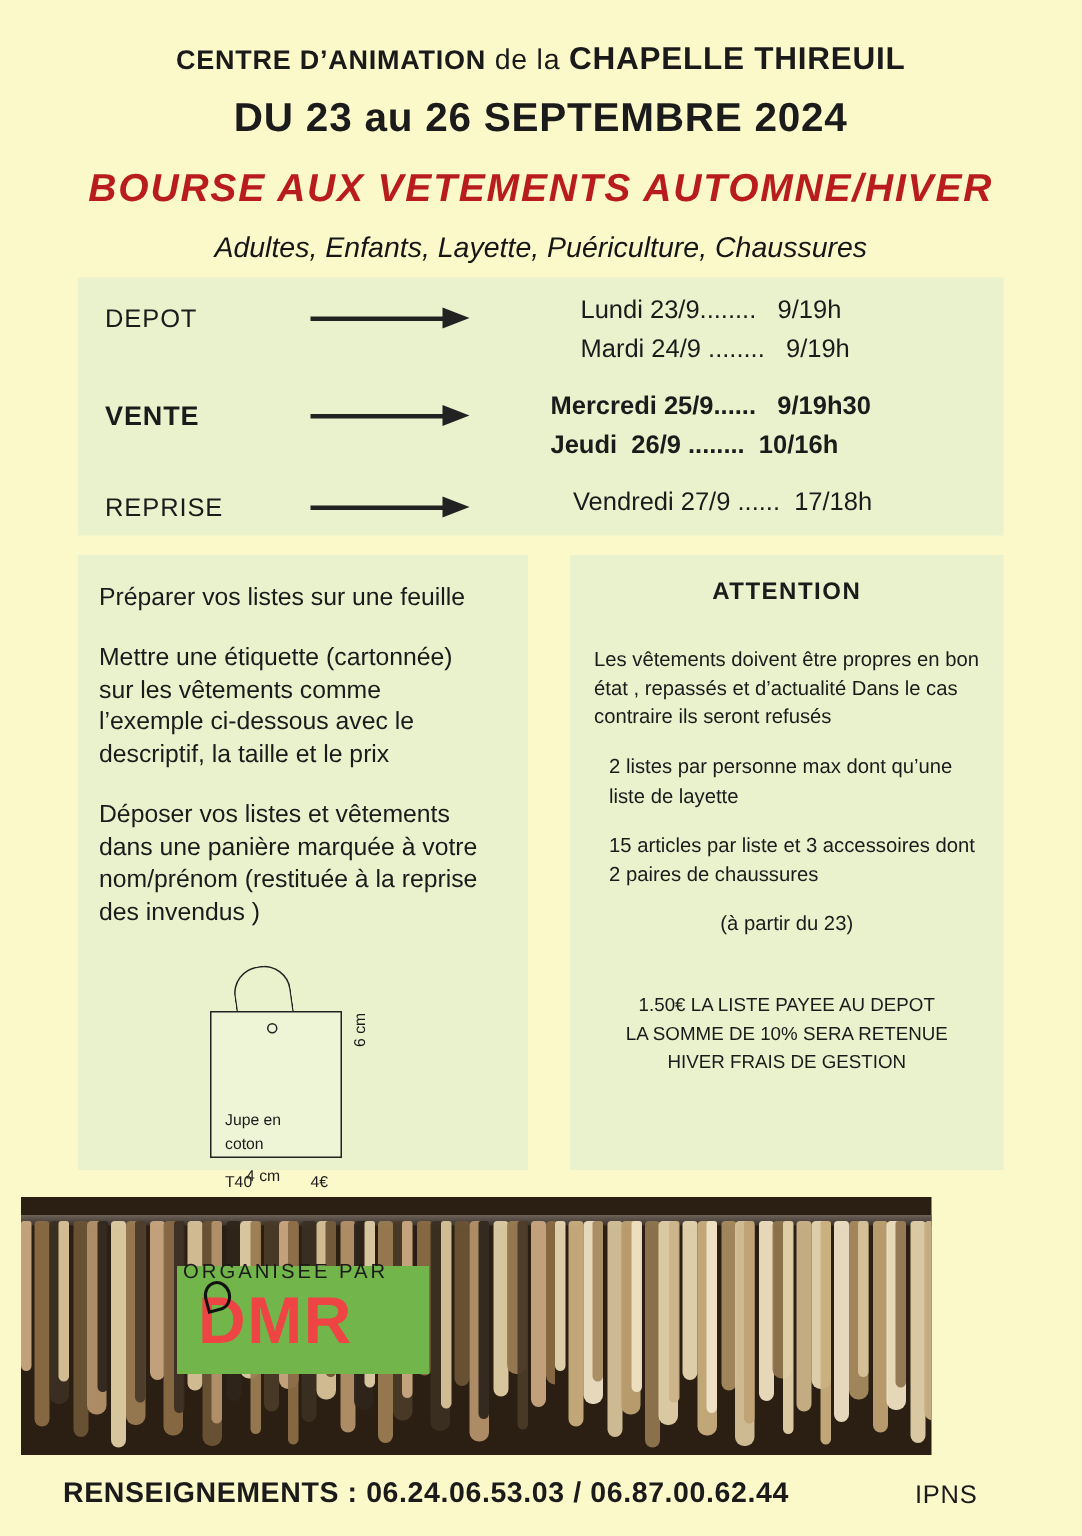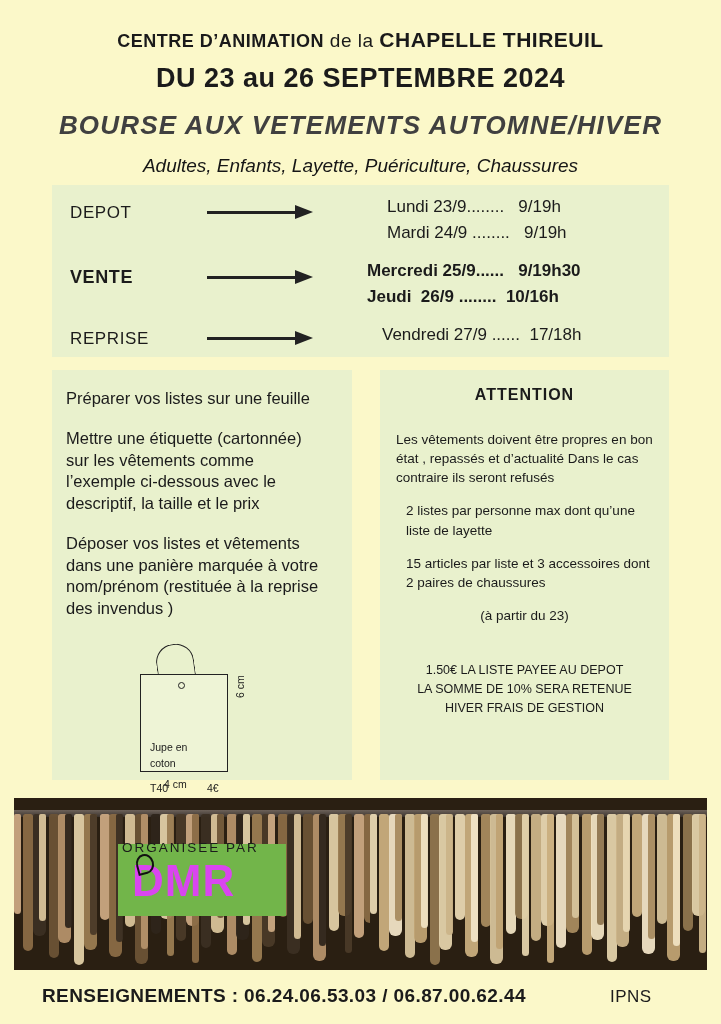--- a/index.html
+++ b/index.html
@@ -43,21 +43,21 @@
     font-size: 27px;
     font-weight: bold;
     letter-spacing: 0.5px;
   }
   .line-title {
     margin-top: 16px;
     font-size: 26px;
     font-weight: bold;
     font-style: italic;
     letter-spacing: 1.2px;
-    color: #404040;
+    color: #b91c1c;
   }
   .line-sub {
     margin-top: 14px;
     font-size: 19px;
     font-style: italic;
     color: #161616;
   }
   
   .schedule {
     position: absolute;
@@ -234,21 +234,21 @@
     position: absolute;
     left: 34px;
     top: 138px;
     font-size: 10.5px;
   }
   
   .photo {
     position: absolute;
     left: 14px;
     top: 798px;
-    width: 693px;
+    width: 607px;
     height: 172px;
     overflow: hidden;
     background: #2a1f12;
   }
   .photo .pane {
     position: absolute;
     top: 0;
     height: 100%;
     overflow: hidden;
   }
@@ -286,21 +286,21 @@
     letter-spacing: 2px;
     color: #1b1b1b;
   }
   .logo-dmr {
     position: absolute;
     left: 118px;
     top: 58px;
     font-size: 44px;
     font-weight: bold;
     letter-spacing: 1px;
-    color: #d946ef;
+    color: #ef4444;
     font-family: "Liberation Sans", sans-serif;
   }
   .logo-leaf {
     position: absolute;
     left: 122px;
     top: 56px;
     width: 14px;
     height: 16px;
     border: 2.5px solid #111;
     border-radius: 50% 50% 50% 0;

